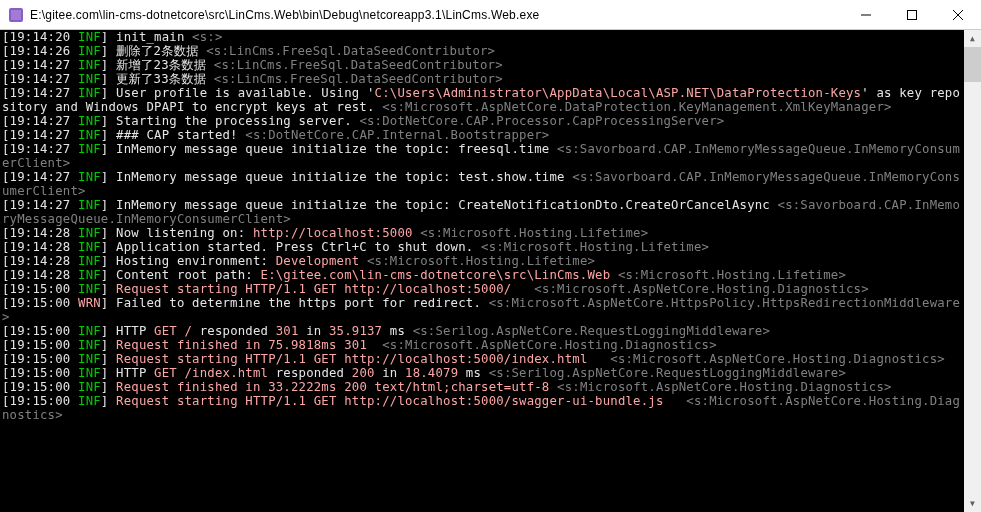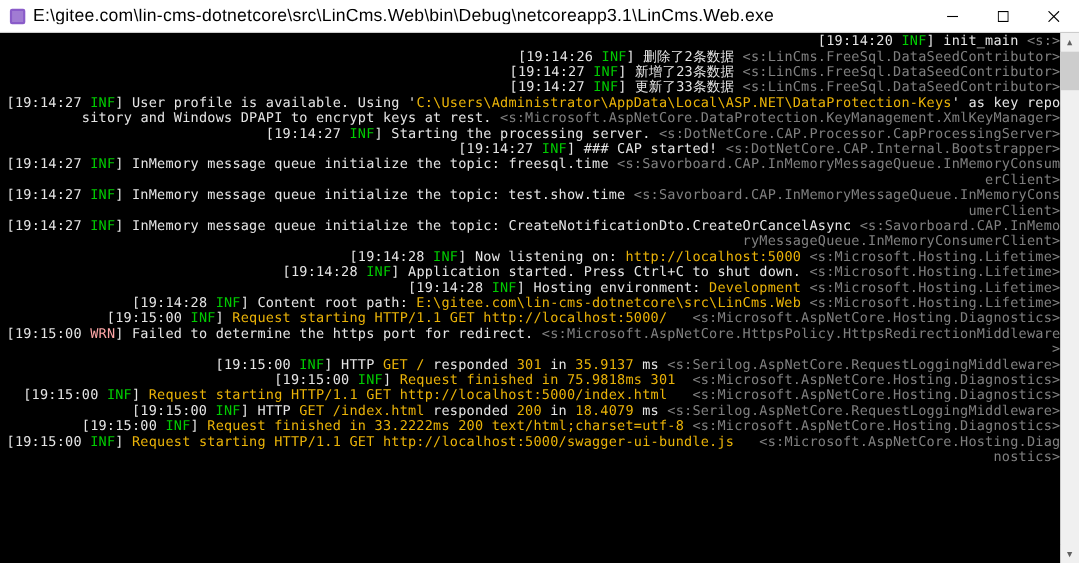--- a/index.html
+++ b/index.html
@@ -14,21 +14,21 @@
   letter-spacing: 0.2px;
 }
 .titlebar {
   height: 30px;
   background: #fff;
   color: #000;
   display: flex;
   align-items: center;
   padding-left: 8px;
   font-family: "Segoe UI", Arial, sans-serif;
-  font-size: 16px;
+  font-size: 12px;
   border-bottom: 1px solid #ccc;
 }
 .titlebar .icon {
   width: 16px; height: 16px;
   margin-right: 6px;
   display: inline-flex; align-items: center; justify-content: center;
 }
 .titlebar .title { flex: 1; white-space: nowrap; overflow: hidden; text-overflow: ellipsis; }
 .winbtns { display: flex; height: 100%; }
 .winbtn {
@@ -42,21 +42,20 @@
   height: calc(512px - 30px);
   width: 100%;
   background: #000;
 }
 .terminal {
   position: absolute;
   top: 0; left: 2px; right: 17px; bottom: 0;
   overflow: hidden;
   white-space: pre-wrap;
   word-break: break-all;
-  text-align: right;
 }
 .scrollbar {
   position: absolute;
   top: 0; right: 0; width: 17px; height: 100%;
   background: #f0f0f0;
 }
 .scrollbar .btn {
   width: 17px; height: 17px;
   background: #f0f0f0;
   display: flex; align-items: center; justify-content: center;
@@ -67,21 +66,21 @@
   background: #f0f0f0;
 }
 .scrollbar .thumb {
   position: absolute; left: 0; right: 0;
   top: 0; height: 35px;
   background: #cdcdcd;
 }
 .scrollbar .btn.dn { position: absolute; bottom: 0; }
 .c-white { color: #e5e5e5; }
 .c-green { color: #00cc00; }
-.c-red   { color: #eab308; }
+.c-red   { color: #fca5a5; }
 .c-gray  { color: #808080; }
 .c-yellow{ color: #fca5a5; }
 .line { display: block; }
 </style>
 </head>
 <body>
 
 <div class="titlebar">
   <span class="icon">
     <svg width="16" height="16" viewBox="0 0 16 16">

